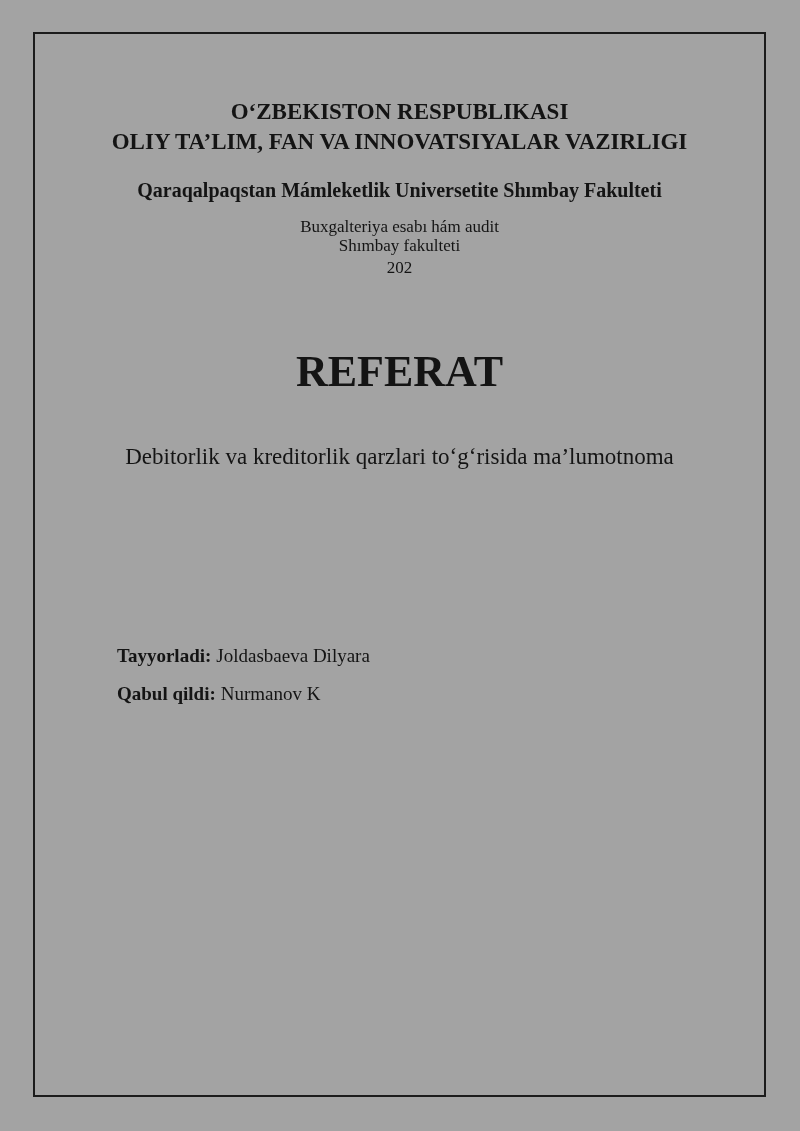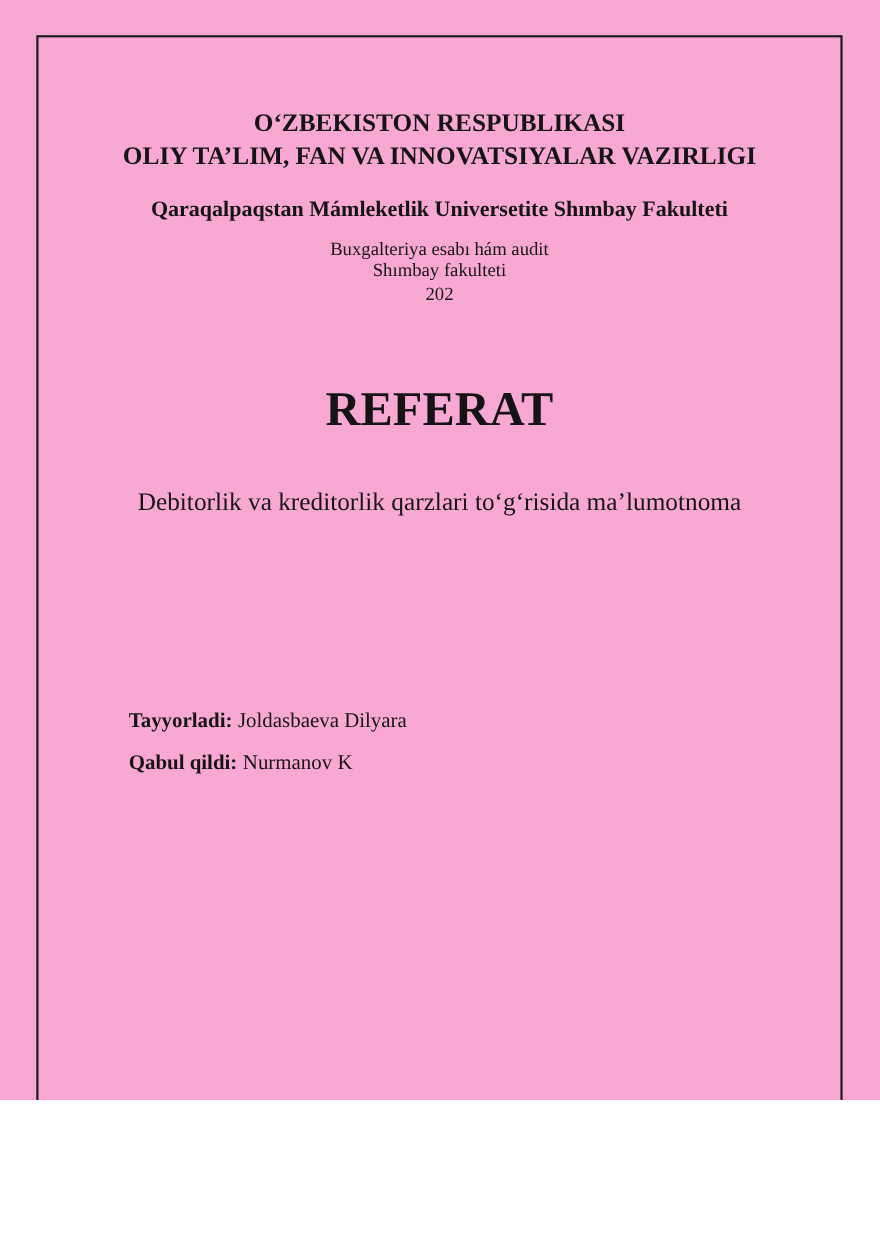--- a/index.html
+++ b/index.html
@@ -9,22 +9,22 @@
   }
   body {
     width: 800px;
     height: 1131px;
     font-family: "Liberation Serif", serif;
     color: #141414;
   }
   .page {
     position: relative;
     width: 800px;
-    height: 1000px;
-    background: #f9a8d4;
+    height: 1131px;
+    background: #a3a3a3;
     overflow: hidden;
   }
   .frame {
     position: absolute;
     left: 33px;
     top: 32px;
     width: 729px;
     height: 1061px;
     border: 2px solid #1c1c1c;
   }

